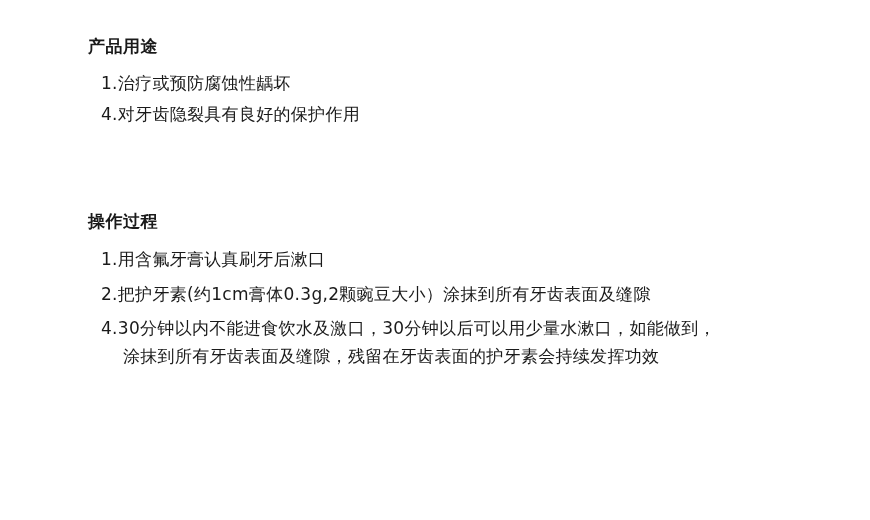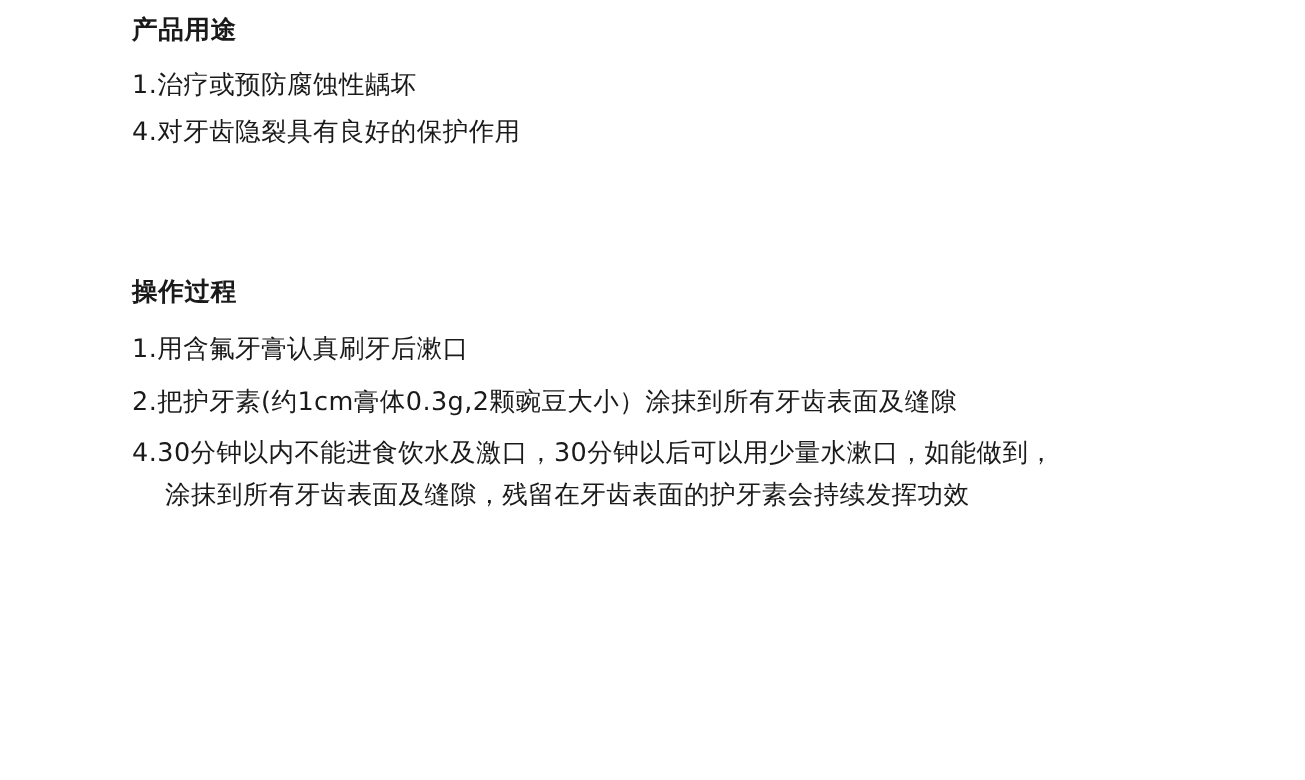--- a/index.html
+++ b/index.html
@@ -12,37 +12,37 @@
     background: #ffffff;
     font-family: "DejaVu Sans", "Liberation Sans", sans-serif;
     color: #1a1a1a;
     overflow: hidden;
   }
   .page {
     position: relative;
     width: 870px;
     height: 520px;
     box-sizing: border-box;
-    padding: 8px 60px 0 88px;
+    padding: 34px 60px 0 88px;
   }
   .section {
     margin: 0;
   }
   .section-title {
     font-size: 17px;
     font-weight: 700;
     letter-spacing: 0.5px;
     line-height: 1.5;
     margin: 0 0 10px 0;
   }
   .item {
     font-size: 17px;
     line-height: 1.62;
     letter-spacing: 0.3px;
-    margin: 0 0 4px 0;
+    margin: 0 0 4px 13px;
     white-space: pre-wrap;
   }
   .item .cont {
     display: block;
     padding-left: 22px;
   }
   .gap {
     height: 76px;
   }
   .section-two .section-title {

